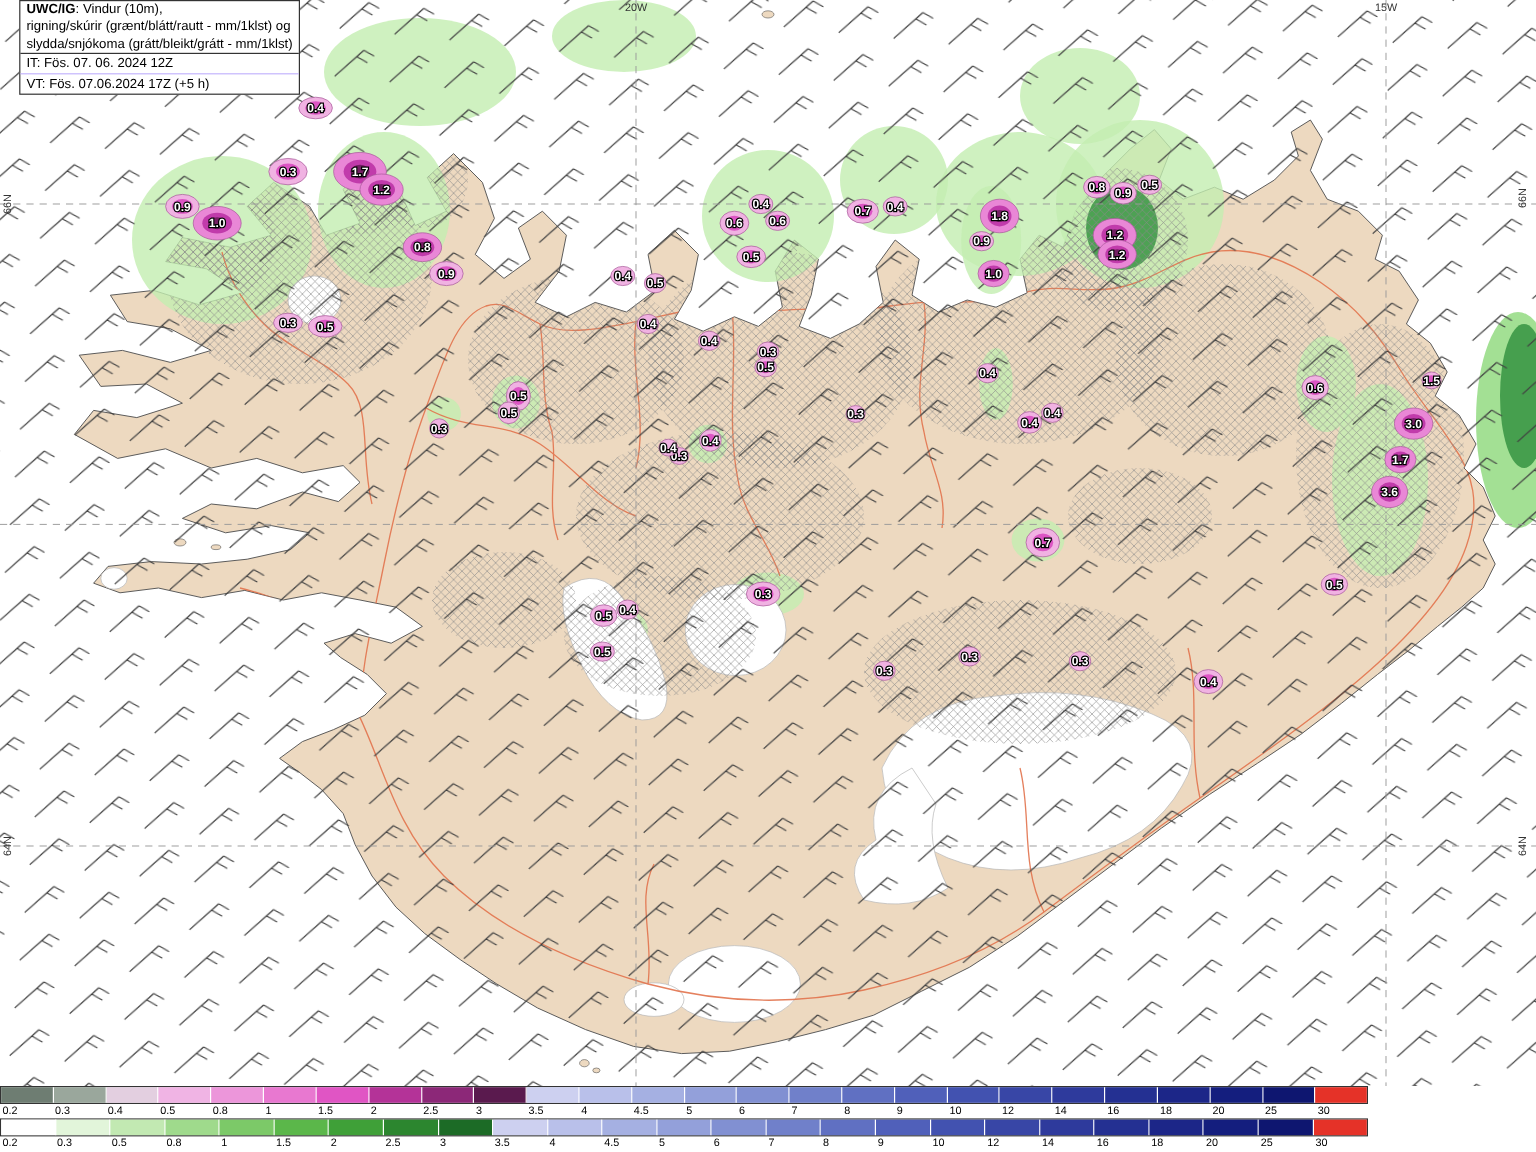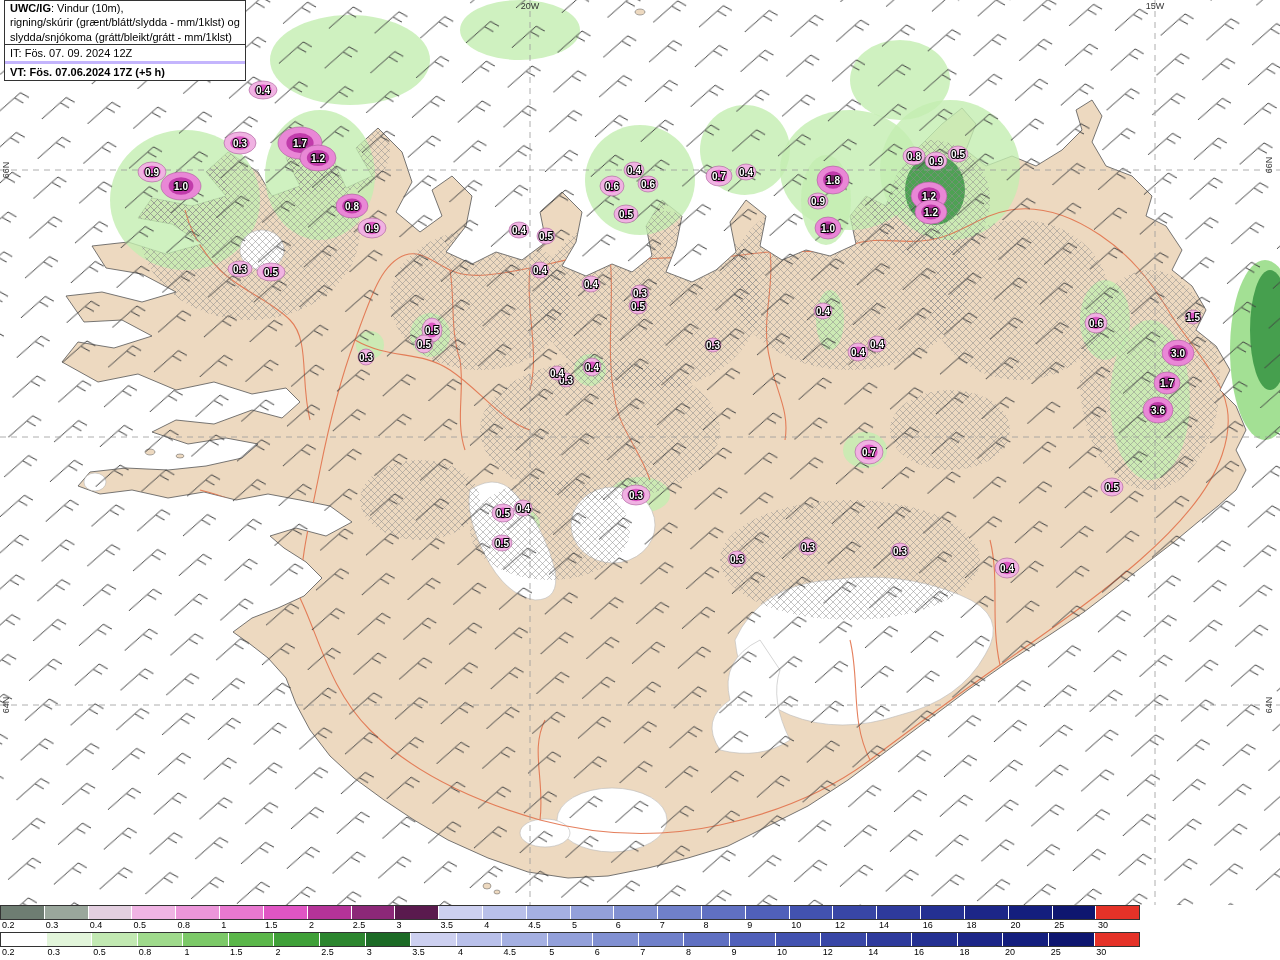--- a/index.html
+++ b/index.html
@@ -1,24 +1,24 @@
 <!DOCTYPE html>
 <html><head>
 <meta charset="utf-8">
 <style>
   html,body{margin:0;padding:0;background:#fff;}
   .stage{position:relative;width:1280px;height:960px;overflow:hidden;background:#fff;
          font-family:"Liberation Sans",sans-serif;}
   .map{position:absolute;top:0;left:0;width:1280px;height:905px;}
   .map svg{position:absolute;top:0;left:0;}
-  .titlebox{position:absolute;top:0;left:4px;background:#fff;border:1px solid #333;
+  .titlebox{position:absolute;top:0;left:16px;background:#fff;border:1px solid #333;
             font-size:11px;line-height:1.3;color:#000;z-index:5;}
   .titlebox .ln{padding:0 5px;}
   .titlebox .it{border-top:1px solid #333;padding:1px 5px;}
-  .titlebox .vt{border-top:3px solid #c4b5fd;padding:1px 5px;font-weight:bold;}
+  .titlebox .vt{border-top:1px solid #c4b5fd;padding:1px 5px;font-weight:normal;}
   .bars{position:absolute;left:0;top:905px;width:1280px;height:55px;background:#fff;}
   .bar{width:1140px;height:27px;}
   .strip{display:flex;height:15px;border:1px solid #333;box-sizing:border-box;}
   .cell{flex:1 1 0;border-right:1px solid #fff;}
   .cell:last-child{border-right:none;}
   .lbls{display:flex;height:11px;font-size:9px;color:#000;}
   .lbl{flex:1 1 0;text-align:left;padding-left:2px;white-space:nowrap;}
 </style>
 </head>
 <body>
@@ -279,23 +279,23 @@
           <text x="530" y="9" text-anchor="middle">20W</text>
           <text x="1155" y="9" text-anchor="middle">15W</text>
           <text x="9" y="170" text-anchor="middle" transform="rotate(-90 9 170)">66N</text>
           <text x="9" y="705" text-anchor="middle" transform="rotate(-90 9 705)">64N</text>
           <text x="1272" y="165" text-anchor="middle" transform="rotate(-90 1272 165)">66N</text>
           <text x="1272" y="705" text-anchor="middle" transform="rotate(-90 1272 705)">64N</text>
         </g>
       </svg>
     <div class="titlebox">
       <div class="ln"><b>UWC/IG</b><span>: Vindur (10m),</span></div>
-      <div class="ln">rigning/skúrir (grænt/blátt/slydda - mm/1klst) og</div>
+      <div class="ln">rigning/skúrir (grænt/blátt/rautt - mm/1klst) og</div>
       <div class="ln">slydda/snjókoma (grátt/bleikt/grátt - mm/1klst)</div>
-      <div class="it">IT: Fös. 07. 09. 2024 12Z</div>
+      <div class="it">IT: Fös. 07. 06. 2024 12Z</div>
       <div class="vt">VT: Fös. 07.06.2024 17Z (+5 h)</div>
     </div>
   </div>
   <div class="bars">
     <div class="bar">
         <div class="strip">
           <div class="cell" style="background: rgb(110, 125, 114);"></div>
           <div class="cell" style="background: rgb(154, 167, 156);"></div>
           <div class="cell" style="background: rgb(227, 207, 224);"></div>
           <div class="cell" style="background: rgb(240, 180, 228);"></div>

